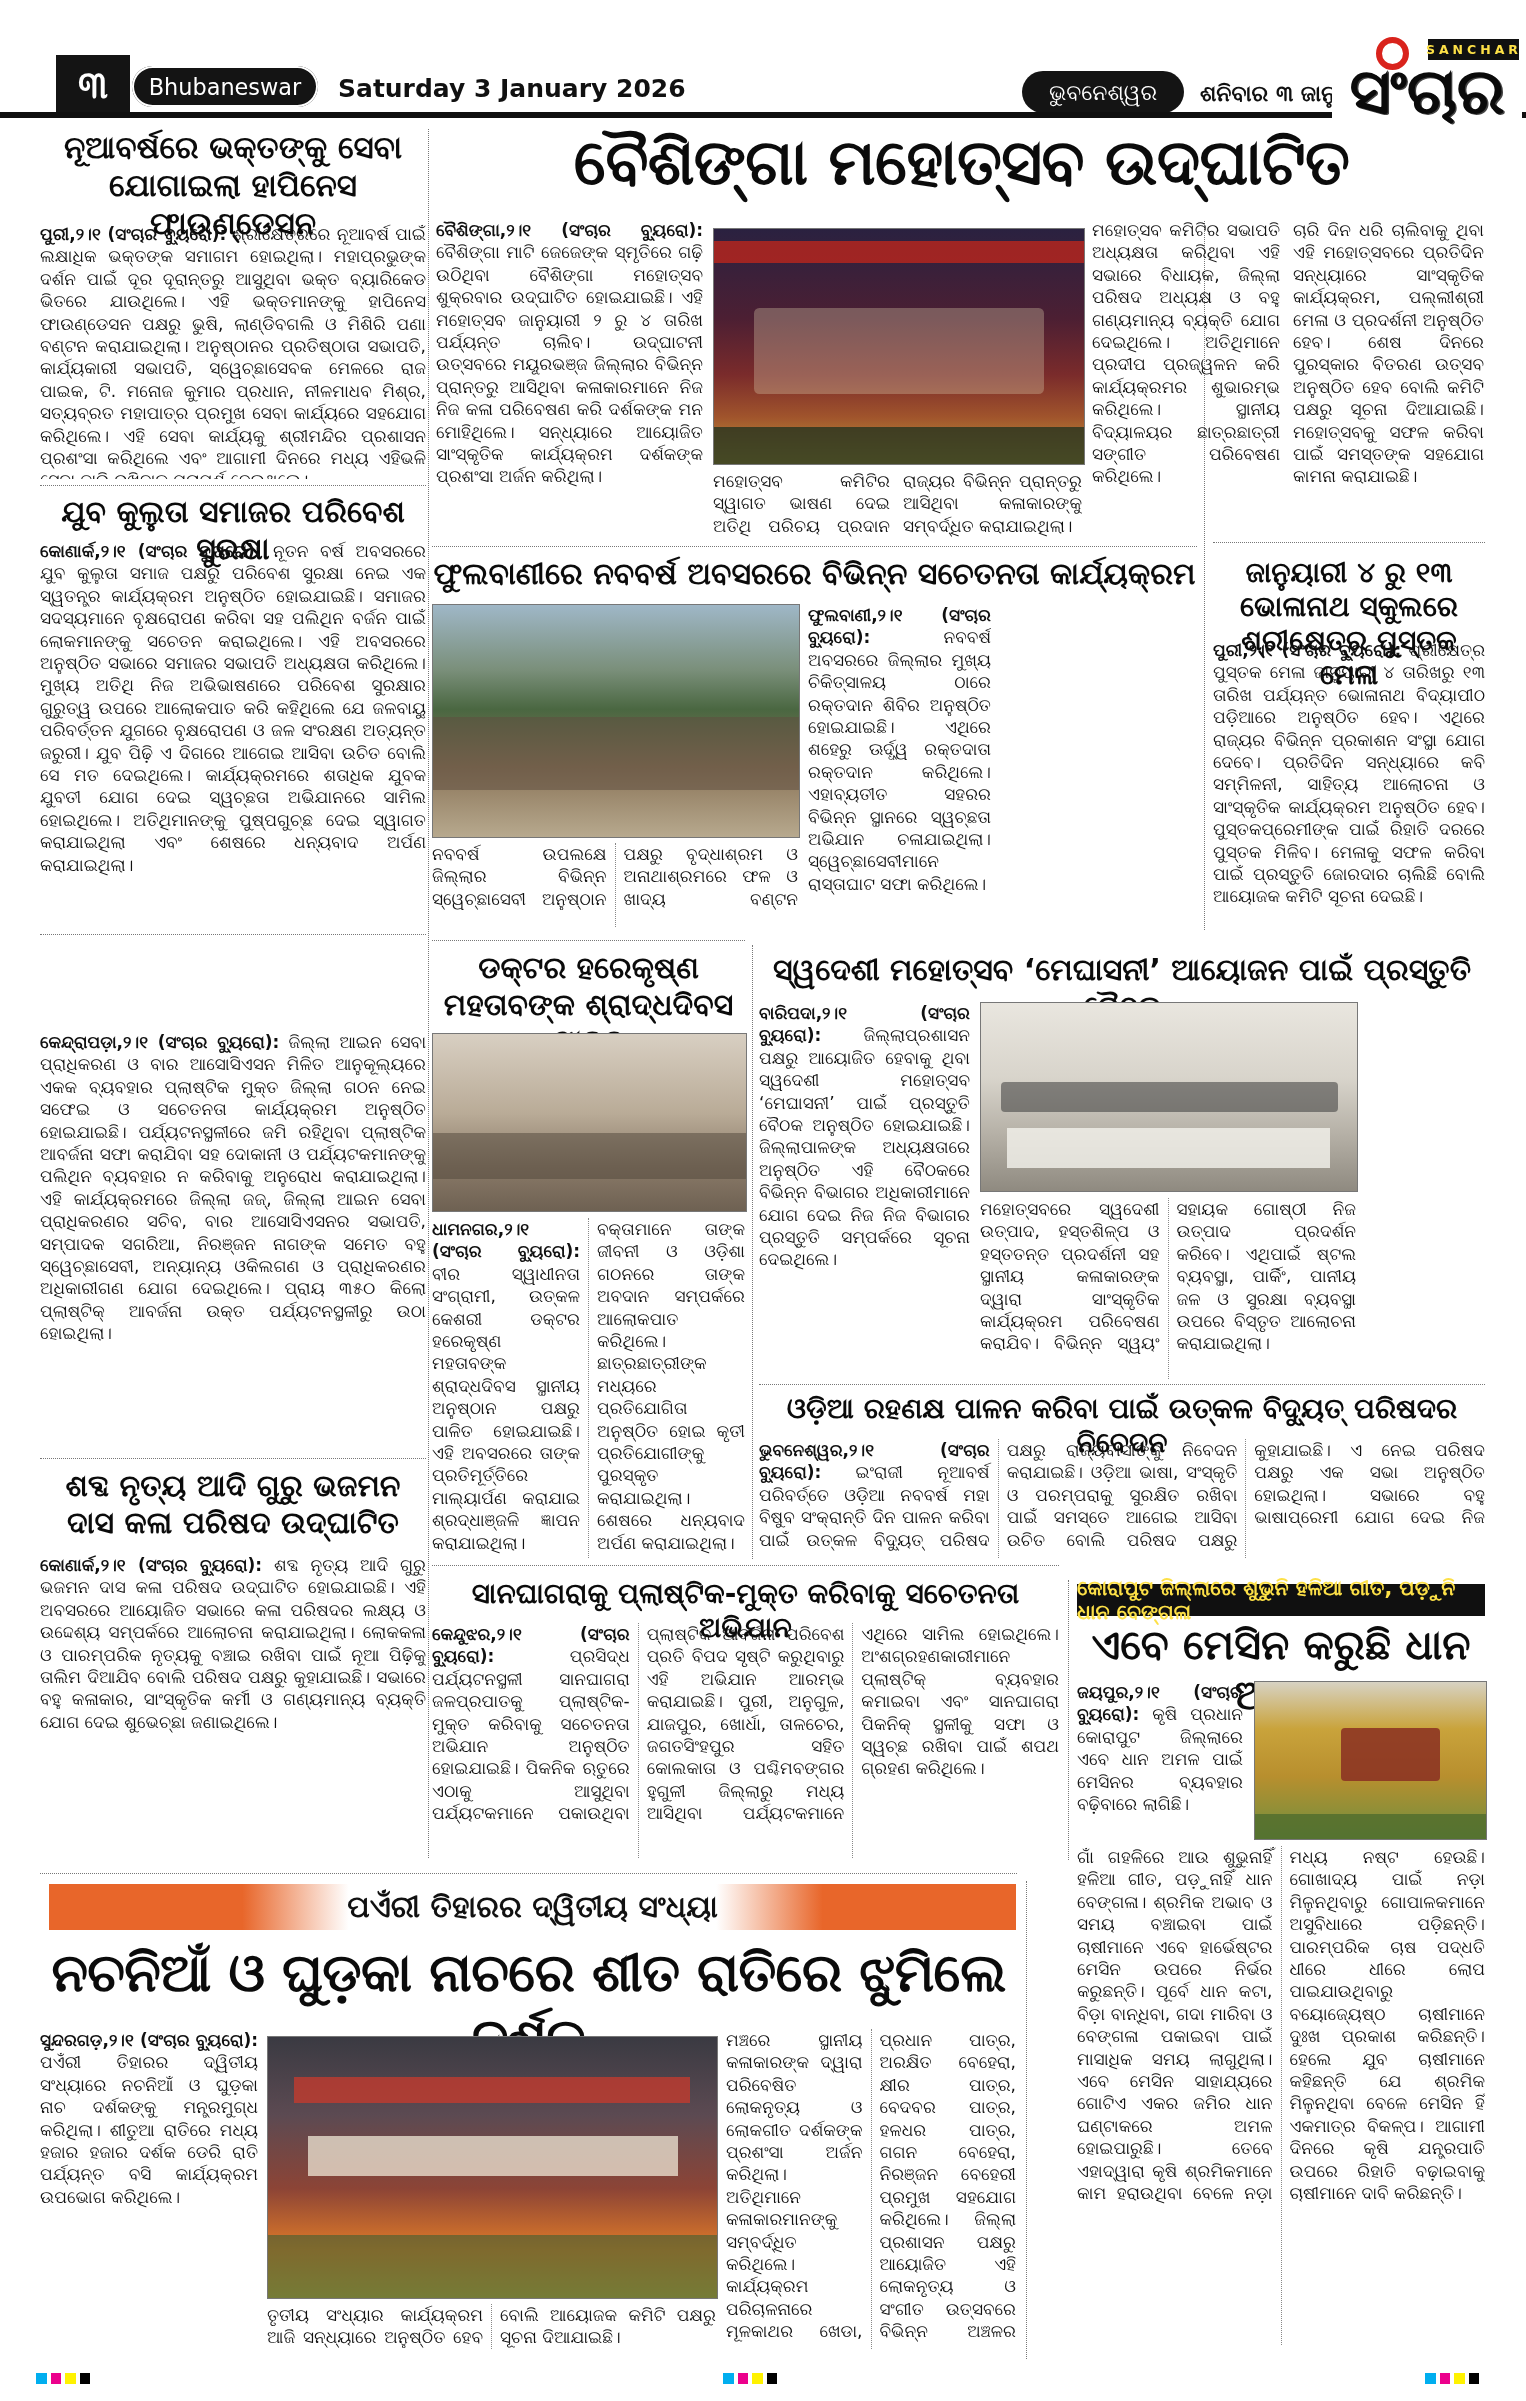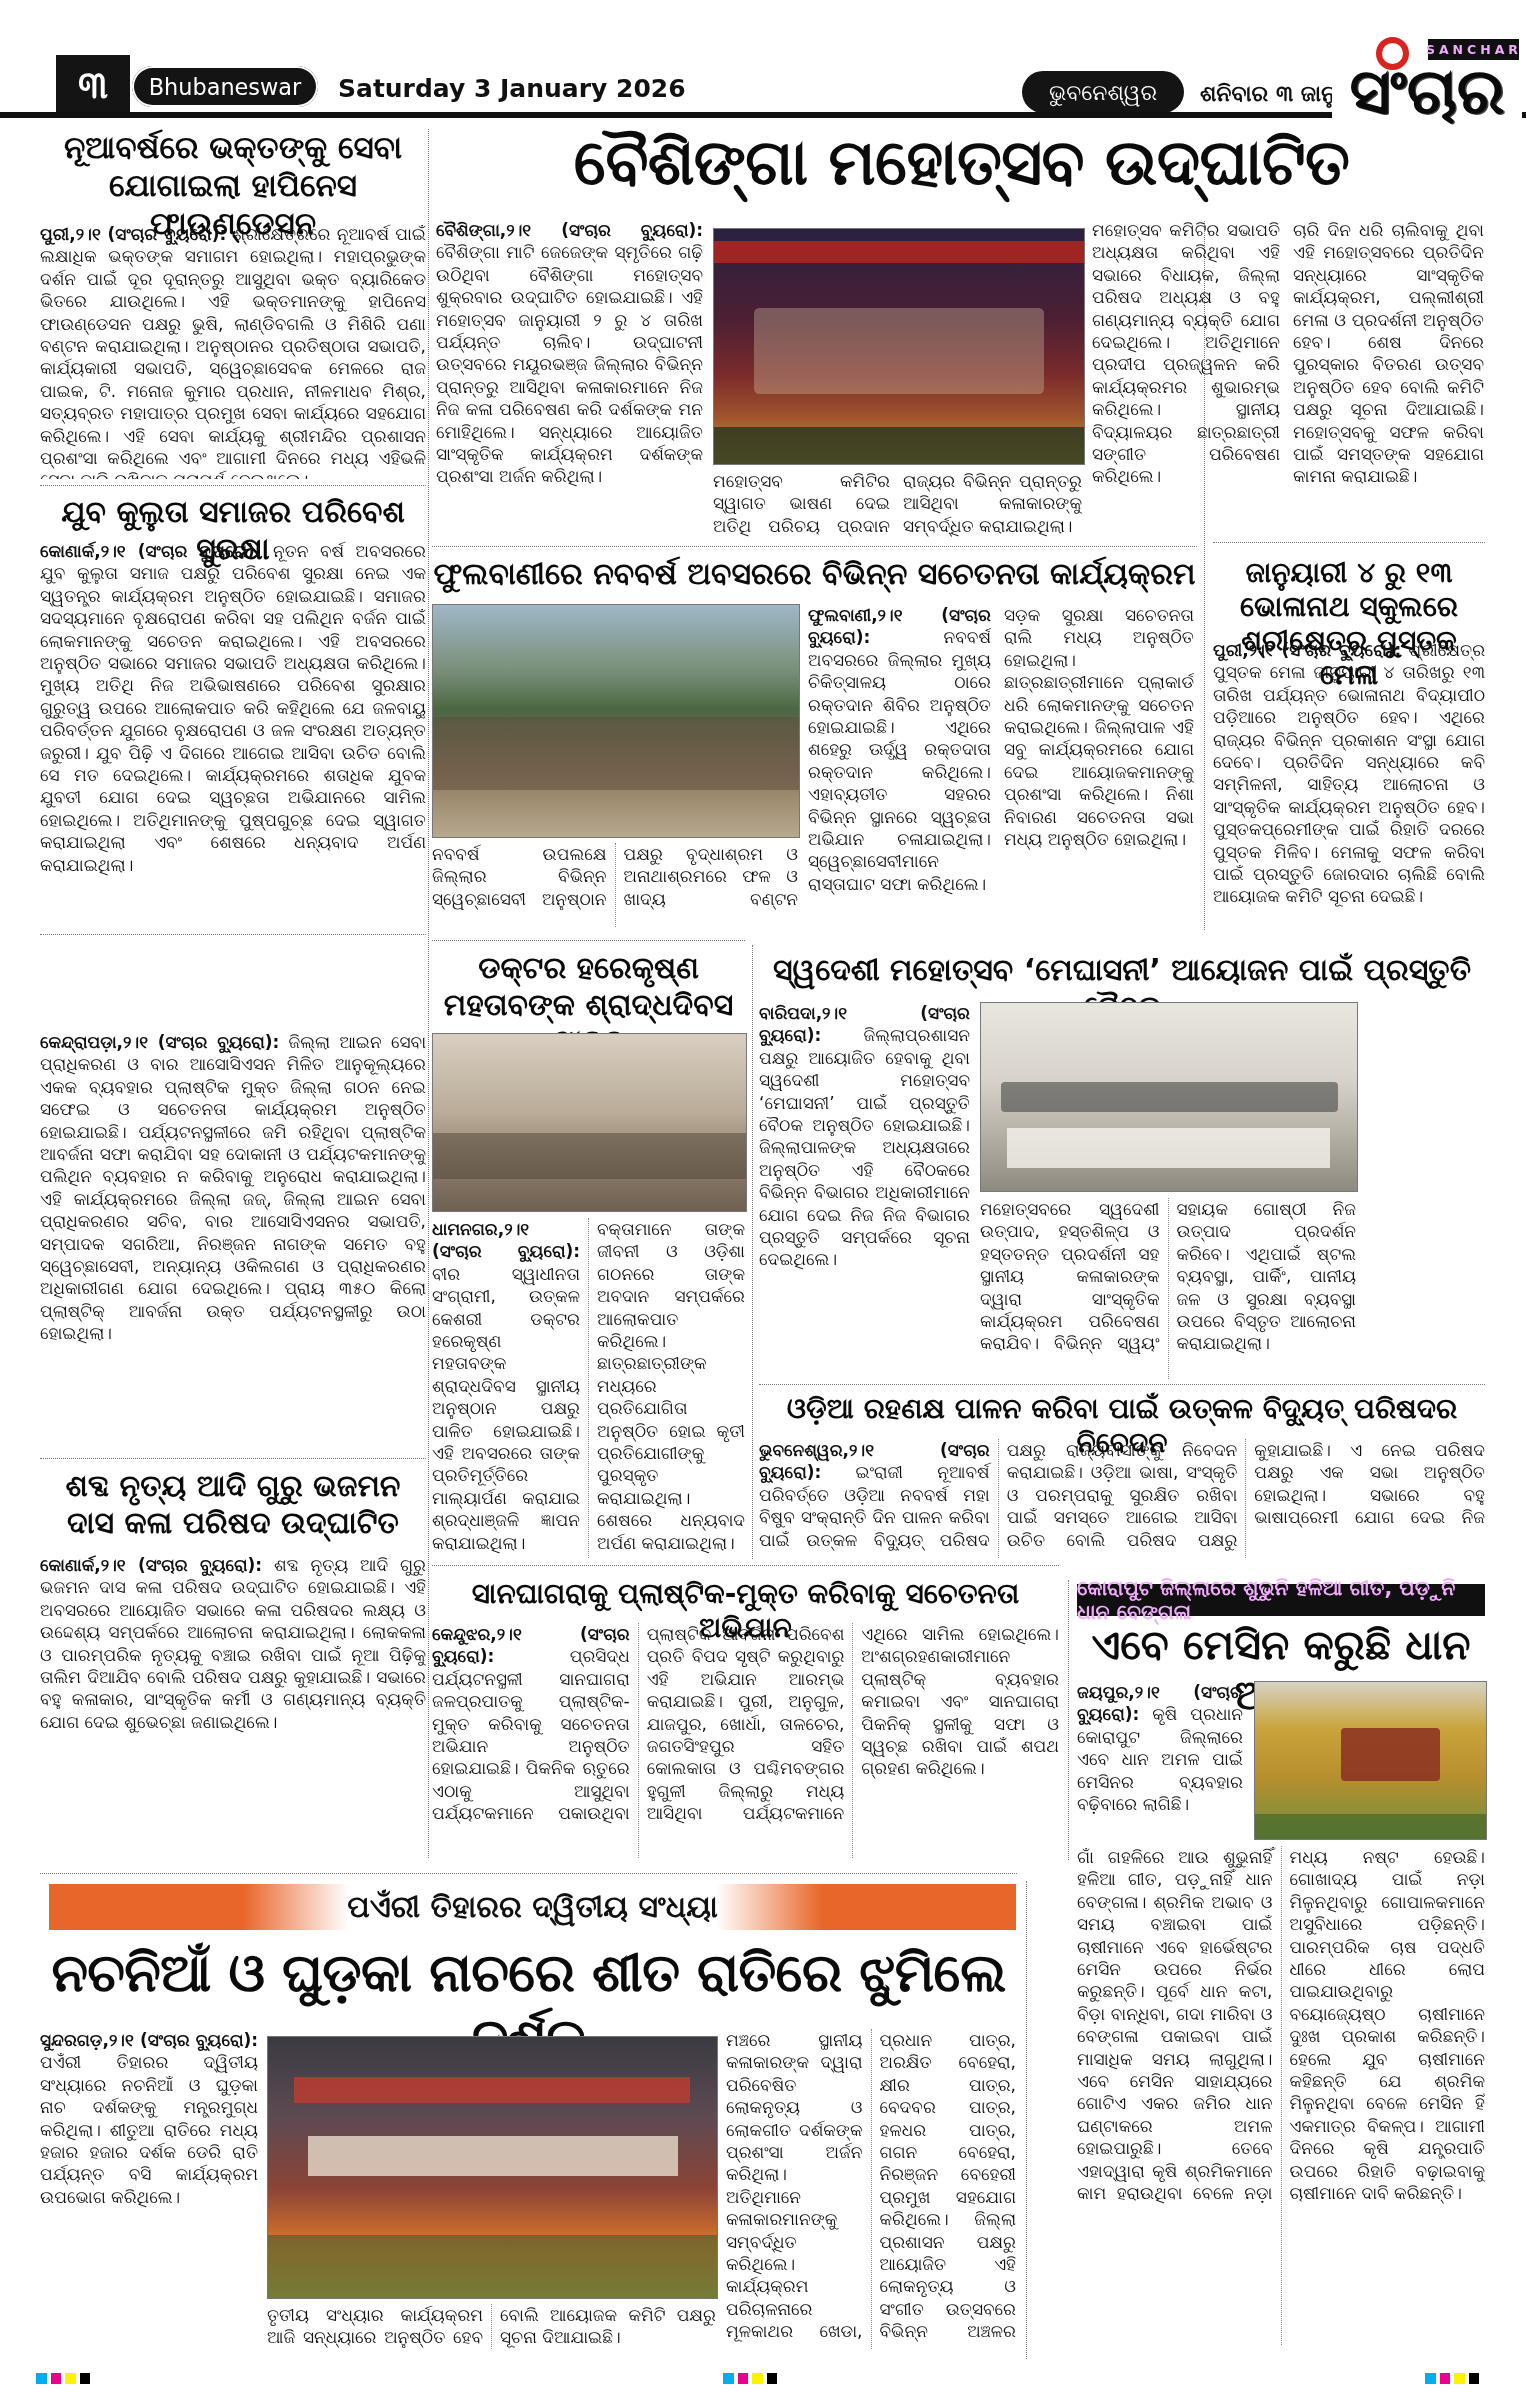--- a/index.html
+++ b/index.html
@@ -11,21 +11,21 @@
   .bodytxt{font-size:17px;line-height:22.4px;text-align:justify;overflow:hidden;}
   .bodytxt p{margin:0;}
   .dl{font-weight:700;}
   .col2{column-count:2;column-gap:17px;column-rule:1.3px dotted #888;}
   .col3{column-count:3;column-gap:17px;column-rule:1.3px dotted #888;}
   .vrule{width:0;border-left:1.3px dotted #777;}
   .hrule{height:0;border-top:1.3px dotted #777;}
   .photo{border:0.7px solid #777;overflow:hidden;}
   .pill{background:#141414;color:#fff;font-weight:400;border-radius:26.4px;
         display:flex;align-items:center;justify-content:center;}
-  .kicker{background:#101010;color:#f0abfc;font-weight:700;display:flex;
+  .kicker{background:#101010;color:#fde047;font-weight:700;display:flex;
           align-items:center;justify-content:center;}
   .banner{display:flex;align-items:center;justify-content:center;font-weight:800;
           background:linear-gradient(90deg,#e8662a 0%,#e8662a 20%,#ffffff 31%,#ffffff 69%,#e8662a 80%,#e8662a 100%);}
   .masthead{font-weight:800;color:#0a0a0a;}
   .regmark{width:10.6px;height:10.6px;display:inline-block;margin-right:4px;}
 </style>
 </head>
 <body>
 
 <div class="page">
@@ -93,23 +93,20 @@
   <div class="abs hrule" style="left:432px;top:546px;width:765px;"></div>
   <div class="abs hl" style="left:432px;top:556px;width:765px;font-size:30px;">ଫୁଲବାଣୀରେ ନବବର୍ଷ ଅବସରରେ ବିଭିନ୍ନ ସଚେତନତା କାର୍ଯ୍ୟକ୍ରମ</div>
   <div class="abs photo" style="left:432px;top:604px;width:366px;height:232px;
        background:linear-gradient(180deg,#9fb7c7 0%,#7a8f7a 28%,#4a6741 45%,#8a7458 70%,#b7a98e 100%);">
     <div class="abs" style="left:0;top:112px;width:366px;height:73px;background:#5e4f3f;opacity:.55;"></div>
   </div>
   <div class="abs bodytxt" style="left:808px;top:604px;width:183px;height:325px;">
     <p><b class="dl">ଫୁଲବାଣୀ,୨।୧ (ସଂଚାର ବ୍ୟୁରୋ):</b>
        <span>ନବବର୍ଷ ଅବସରରେ ଜିଲ୍ଲାର ମୁଖ୍ୟ ଚିକିତ୍ସାଳୟ ଠାରେ ରକ୍ତଦାନ ଶିବିର ଅନୁଷ୍ଠିତ ହୋଇଯାଇଛି। ଏଥିରେ ଶହେରୁ ଊର୍ଦ୍ଧ୍ୱ ରକ୍ତଦାତା ରକ୍ତଦାନ କରିଥିଲେ। ଏହାବ୍ୟତୀତ ସହରର ବିଭିନ୍ନ ସ୍ଥାନରେ ସ୍ୱଚ୍ଛତା ଅଭିଯାନ ଚଳାଯାଇଥିଲା। ସ୍ୱେଚ୍ଛାସେବୀମାନେ ରାସ୍ତାଘାଟ ସଫା କରିଥିଲେ।</span></p>
   </div>
-  <div class="abs bodytxt" style="left:1004px;top:604px;width:190px;height:325px;">
-    <p><span>ସଡ଼କ ସୁରକ୍ଷା ସଚେତନତା ରାଲି ମଧ୍ୟ ଅନୁଷ୍ଠିତ ହୋଇଥିଲା। ଛାତ୍ରଛାତ୍ରୀମାନେ ପ୍ଲାକାର୍ଡ ଧରି ଲୋକମାନଙ୍କୁ ସଚେତନ କରାଇଥିଲେ। ଜିଲ୍ଲାପାଳ ଏହି ସବୁ କାର୍ଯ୍ୟକ୍ରମରେ ଯୋଗ ଦେଇ ଆୟୋଜକମାନଙ୍କୁ ପ୍ରଶଂସା କରିଥିଲେ। ନିଶା ନିବାରଣ ସଚେତନତା ସଭା ମଧ୍ୟ ଅନୁଷ୍ଠିତ ହୋଇଥିଲା।</span></p>
-  </div>
   <div class="abs bodytxt col2" style="left:432px;top:843px;width:366px;height:84px;">
     <p><span>ନବବର୍ଷ ଉପଲକ୍ଷେ ଜିଲ୍ଲାର ବିଭିନ୍ନ ସ୍ୱେଚ୍ଛାସେବୀ ଅନୁଷ୍ଠାନ ପକ୍ଷରୁ ବୃଦ୍ଧାଶ୍ରମ ଓ ଅନାଥାଶ୍ରମରେ ଫଳ ଓ ଖାଦ୍ୟ ବଣ୍ଟନ କରାଯାଇଥିଲା। ଦିବ୍ୟାଙ୍ଗ ଶିଶୁଙ୍କ ସହ ନବବର୍ଷ ପାଳନ କରାଯାଇଥିଲା।</span></p>
   </div>
 
   <div class="abs hrule" style="left:1213px;top:542px;width:272px;"></div>
   <div class="abs hl" style="left:1213px;top:556px;width:272px;font-size:28px;">ଜାନୁୟାରୀ ୪ ରୁ ୧୩ ଭୋଳାନାଥ ସ୍କୁଲରେ ଶ୍ରୀକ୍ଷେତ୍ର ପୁସ୍ତକ ମେଳା</div>
   <div class="abs bodytxt" style="left:1213px;top:639px;width:272px;height:290px;">
     <p><b class="dl">ପୁରୀ,୨।୧ (ସଂଚାର ବ୍ୟୁରୋ):</b>
        <span>ଶ୍ରୀକ୍ଷେତ୍ର ପୁସ୍ତକ ମେଳା ଜାନୁୟାରୀ ୪ ତାରିଖରୁ ୧୩ ତାରିଖ ପର୍ଯ୍ୟନ୍ତ ଭୋଳାନାଥ ବିଦ୍ୟାପୀଠ ପଡ଼ିଆରେ ଅନୁଷ୍ଠିତ ହେବ। ଏଥିରେ ରାଜ୍ୟର ବିଭିନ୍ନ ପ୍ରକାଶନ ସଂସ୍ଥା ଯୋଗ ଦେବେ। ପ୍ରତିଦିନ ସନ୍ଧ୍ୟାରେ କବି ସମ୍ମିଳନୀ, ସାହିତ୍ୟ ଆଲୋଚନା ଓ ସାଂସ୍କୃତିକ କାର୍ଯ୍ୟକ୍ରମ ଅନୁଷ୍ଠିତ ହେବ। ପୁସ୍ତକପ୍ରେମୀଙ୍କ ପାଇଁ ରିହାତି ଦରରେ ପୁସ୍ତକ ମିଳିବ। ମେଳାକୁ ସଫଳ କରିବା ପାଇଁ ପ୍ରସ୍ତୁତି ଜୋରଦାର ଚାଲିଛି ବୋଲି ଆୟୋଜକ କମିଟି ସୂଚନା ଦେଇଛି।</span></p>
   </div>

